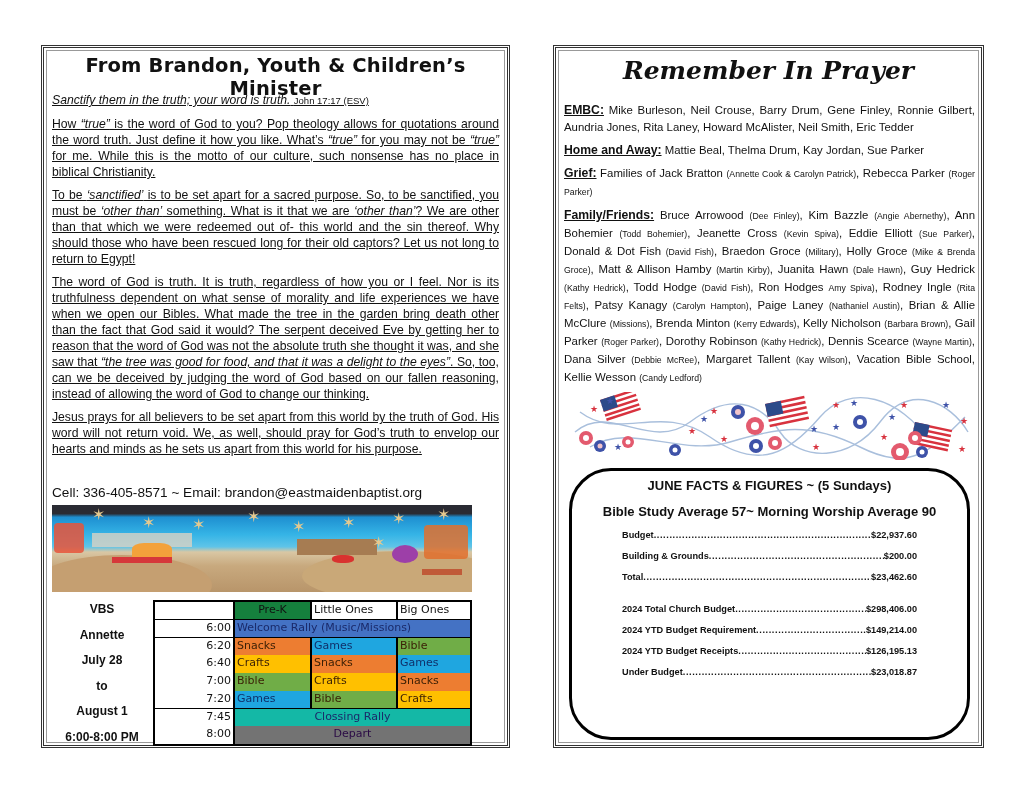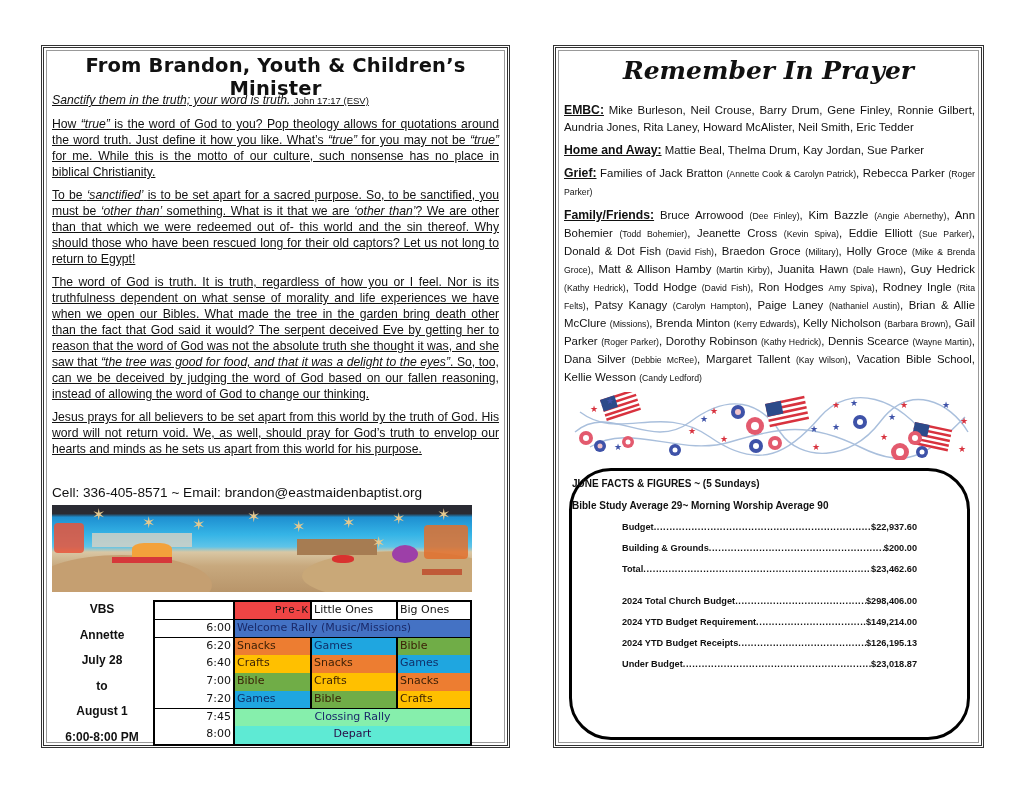--- a/index.html
+++ b/index.html
@@ -66,21 +66,21 @@
   .prayer .lbl { font-weight: bold; text-decoration: underline; font-size: 12.2px; }
   .prayer .sm { font-size: 8.7px; }
   .prayer .big { font-size: 11.4px; }
 
   .flag-banner { position: absolute; left: 14px; top: 344px; width: 400px; height: 68px; }
 
   .facts {
     position: absolute; left: 13px; top: 420px; width: 401px; height: 272px;
     border: 3px solid #000; border-radius: 42px; background: #fff;
   }
-  .facts .fh { text-align: left; font-weight: bold; font-size: 10px; }
+  .facts .fh { text-align: center; font-weight: bold; font-size: 13px; }
   .fh1 { margin-top: 7px; }
   .fh2 { margin-top: 11px; }
   .fact-list { margin: 0 50px 0 50px; }
   .fact-row { display: flex; font-weight: bold; font-size: 9.2px; height: 21px; align-items: flex-end; }
   .fact-row .lab { white-space: nowrap; }
   .fact-row .dots { flex: 1; overflow: hidden; white-space: nowrap; letter-spacing: 0.6px; }
   .fact-row .dots::after { content: "............................................................................................................"; }
   .fact-row .val { white-space: nowrap; }
   .fact-gap { height: 11px; }
 </style>
@@ -132,21 +132,21 @@
       <div>VBS</div>
       <div>Annette</div>
       <div>July 28</div>
       <div>to</div>
       <div>August 1</div>
       <div>6:00-8:00 PM</div>
     </div>
   <div class="vbs-table" id="vbs-table">
       <div class="vbs-row">
         <div class="vbs-cell c-time" style="background: rgb(255, 255, 255); text-align: left;"></div>
-        <div class="vbs-cell c-a" style="background: #ef4444; text-align: right; font-family: Liberation Mono, monospace;">Pre-K</div>
+        <div class="vbs-cell c-a" style="background: #15803d; text-align: center;">Pre-K</div>
         <div class="vbs-cell c-b" style="background: rgb(255, 255, 255); text-align: left;">Little Ones</div>
         <div class="vbs-cell c-c" style="background: rgb(255, 255, 255); text-align: left;">Big Ones</div>
       </div>
       <div class="vbs-row">
         <div class="vbs-cell c-time">6:00</div>
         <div class="vbs-cell c-span-full" style="background: rgb(68, 114, 196); color: rgb(26, 42, 106);">Welcome Rally (Music/Missions)</div>
       </div>
       <div class="vbs-row">
         <div class="vbs-cell c-time">6:20</div>
         <div class="vbs-cell c-a" style="background: rgb(237, 125, 49); color: rgb(58, 31, 5);">Snacks</div>
@@ -166,25 +166,25 @@
         <div class="vbs-cell c-c" style="background: rgb(237, 125, 49); color: rgb(58, 31, 5);">Snacks</div>
       </div>
       <div class="vbs-row">
         <div class="vbs-cell c-time">7:20</div>
         <div class="vbs-cell c-a" style="background: rgb(31, 166, 224); color: rgb(16, 48, 106);">Games</div>
         <div class="vbs-cell c-b" style="background: rgb(112, 173, 71); color: rgb(58, 31, 5);">Bible</div>
         <div class="vbs-cell c-c" style="background: rgb(255, 192, 0); color: rgb(58, 31, 5);">Crafts</div>
       </div>
       <div class="vbs-row">
         <div class="vbs-cell c-time">7:45</div>
-        <div class="vbs-cell c-span" style="background: #86efac; color: rgb(26, 42, 106);">Clossing Rally</div>
+        <div class="vbs-cell c-span" style="background: #14b8a6; color: rgb(26, 42, 106);">Clossing Rally</div>
       </div>
       <div class="vbs-row">
         <div class="vbs-cell c-time">8:00</div>
-        <div class="vbs-cell c-span" style="background: #5eead4; color: rgb(42, 10, 69);">Depart</div>
+        <div class="vbs-cell c-span" style="background: #737373; color: rgb(42, 10, 69);">Depart</div>
       </div>
     </div>
 </section>
 
 <section id="right-panel" class="panel">
   <h1 class="right-title">Remember In Prayer</h1>
 
   <div class="prayer" id="prayer-list">
       <p><span class="lbl">EMBC:</span><span class="big"> Mike Burleson, Neil Crouse, Barry Drum, Gene Finley, Ronnie Gilbert, Aundria Jones, Rita Laney, Howard  McAlister, Neil Smith, Eric Tedder</span></p>
       <p><span class="lbl">Home and Away:</span><span class="big"> Mattie Beal, Thelma Drum, Kay Jordan, Sue Parker</span></p>
@@ -278,21 +278,21 @@
         <text x="262" y="38">★</text>
       <text x="280" y="14">★</text>
         <text x="318" y="28">★</text>
         <text x="372" y="16">★</text>
         <text x="240" y="40">★</text>
     </g>
   </svg>
 
   <div class="facts">
     <div class="fh fh1">JUNE FACTS &amp; FIGURES ~ (5 Sundays)</div>
-    <div class="fh fh2">Bible Study Average 29~ Morning Worship Average 90</div>
+    <div class="fh fh2">Bible Study Average 57~ Morning Worship Average 90</div>
     <div class="fact-list" id="facts-group1">
         <div class="fact-row">
           <span class="lab">Budget </span>
           <span class="dots"></span>
           <span class="val">$22,937.60</span>
         </div>
         <div class="fact-row">
           <span class="lab">Building &amp; Grounds </span>
           <span class="dots"></span>
           <span class="val"> $200.00</span>

